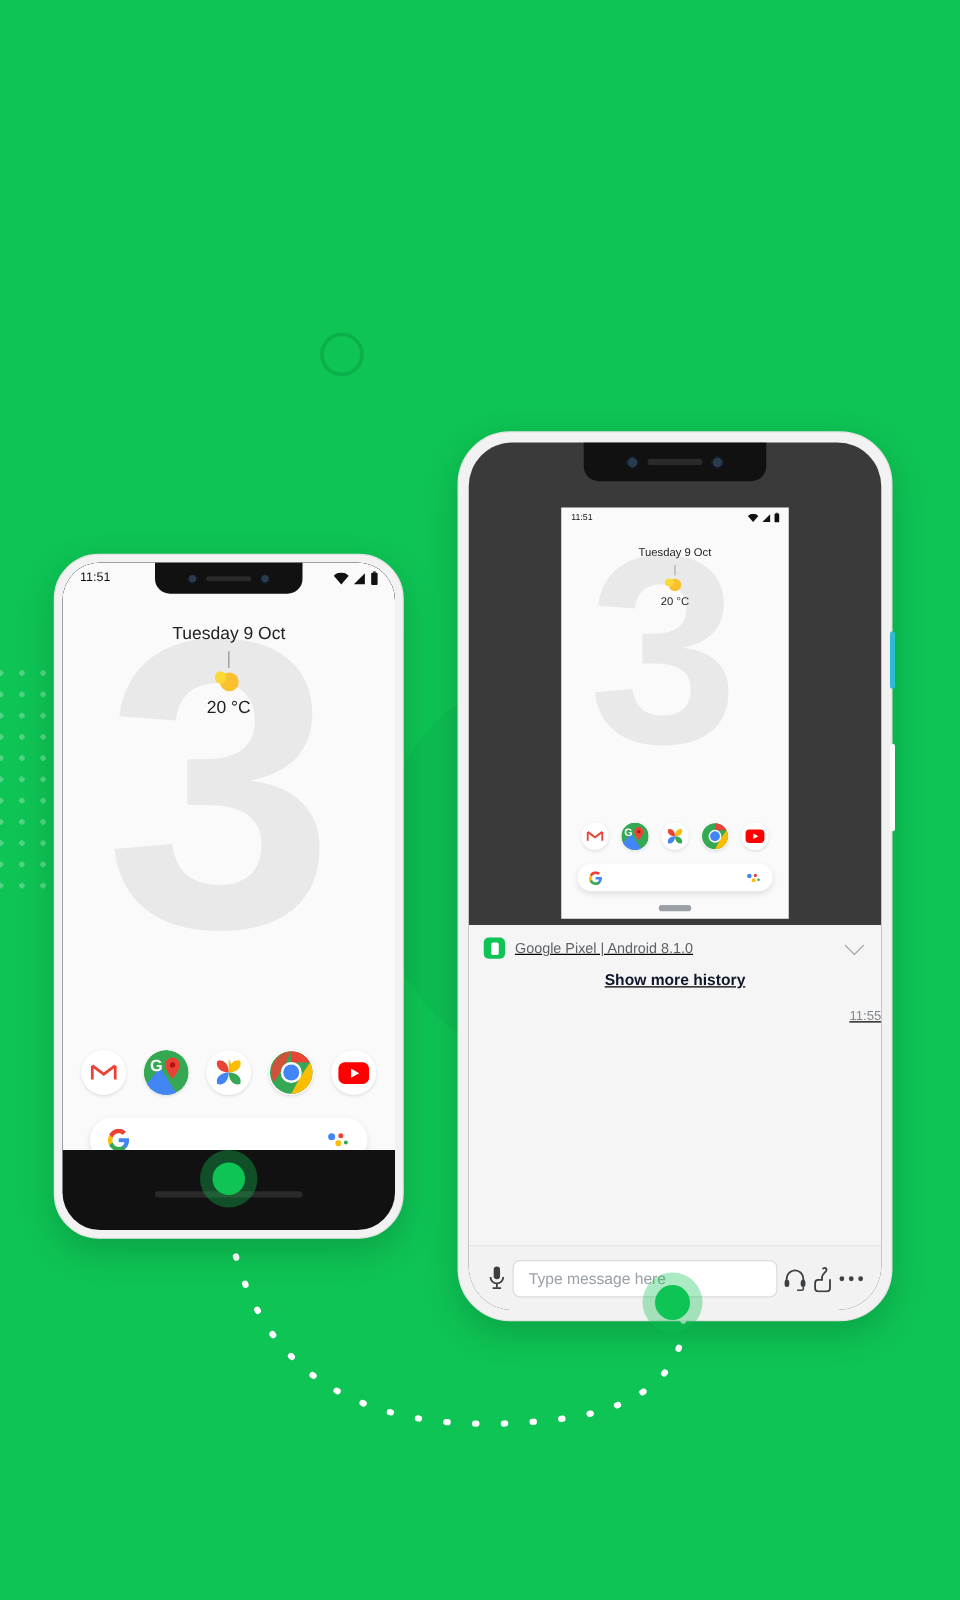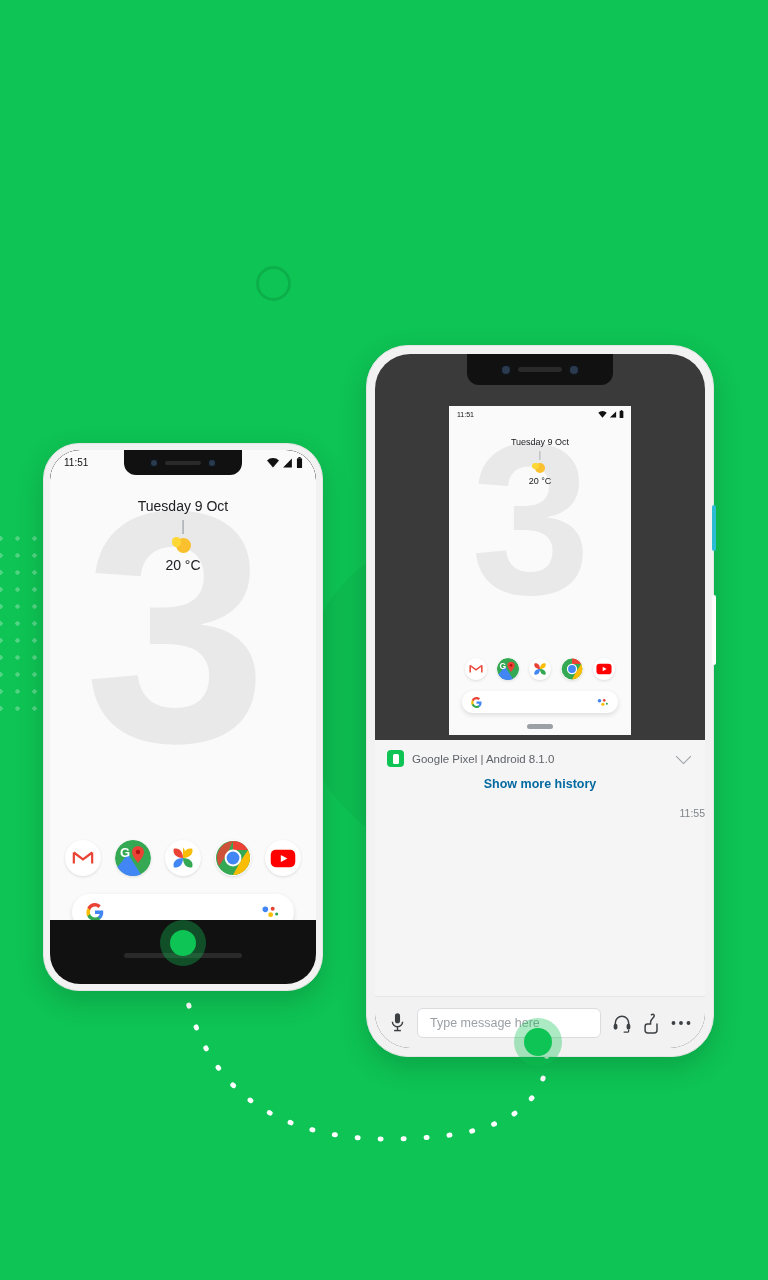--- a/index.html
+++ b/index.html
@@ -90,29 +90,29 @@
 
   
   .chat{ position:absolute; left:0; width:100%; background:#f5f5f5; z-index:5; }
   .chat-head{ display:flex; align-items:center; gap:8px; padding:10px 12px 8px 12px; }
   .devicon{ width:17px; height:17px; border-radius:4px; background:#0ec454;
             display:flex; align-items:center; justify-content:center; flex:0 0 auto; }
   .devicon i{ display:block; width:6px; height:10px; border-radius:1.5px; background:#fff; }
   .chat-title{ font-size:11.5px; color:#5f6368; flex:1; white-space:nowrap; }
   .chev{ width:11px; height:11px; border-right:1.6px solid #9aa0a6; border-bottom:1.6px solid #9aa0a6;
          transform:rotate(45deg); margin-right:4px; margin-top:-5px; }
-  .showmore{ text-align:center; font-size:12.5px; color:#0369a1; font-weight:600; padding:2px 0 16px; }
+  .showmore{ text-align:center; font-size:12.5px; color:#0f172a; font-weight:600; padding:2px 0 16px; }
   .ts{ text-align:right; font-size:10.5px; color:#80868b; padding-bottom:6px; }
   .bubble{ margin:0 auto; background:#e8e8e8; border-radius:4px; font-size:13px; color:#202124;
            padding:9px 0; width:185px; text-align:center; }
   .sysmsg{ text-align:center; font-size:12.5px; color:#3c4043; padding:20px 0 0; }
 
   .inputbar{
     position:absolute; left:0; bottom:0; width:100%; height:52px; background:#f2f2f2;
-    display:flex; align-items:center; gap:11px; padding:0 14px; z-index:6;
+    display:flex; align-items:center; gap:4px; padding:0 14px; z-index:6;
     border-top:1px solid #e6e6e6;
   }
   .tf{ flex:1; height:30px; border:1px solid #dadce0; border-radius:6px; background:#fff;
        display:flex; align-items:center; padding-left:12px; }
   .tf span{ font-size:12.5px; color:#9aa0a6; }
 
   .sidebtn{ position:absolute; border-radius:3px; z-index:5; }
 </style>
 </head>
 <body style="background: rgb(14, 196, 84);">
@@ -323,21 +323,21 @@
           <circle cx="8" cy="6" r="4.2" fill="#4285f4"></circle>
           <circle cx="19" cy="5" r="3" fill="#ea4335"></circle>
           <circle cx="16" cy="14" r="3.6" fill="#fbbc04"></circle>
           <circle cx="25" cy="13" r="2.4" fill="#34a853"></circle>
         </svg>
       </div>
 
       <div class="homepill" style="bottom:6px; width:26px; height:5px;"></div>
     </div>
 
-    <div class="chat" style="top:386px; bottom:52px;">
+    <div class="chat" style="top:386px; bottom:52px;text-decoration:underline;">
       <div class="chat-head">
         <span class="devicon">
             <i></i>
           </span>
         <span class="chat-title">Google Pixel | Android 8.1.0</span>
         <span class="chev"></span>
       </div>
       <div class="showmore">Show more history</div>
       <div class="ts">11:55</div>
     </div>

